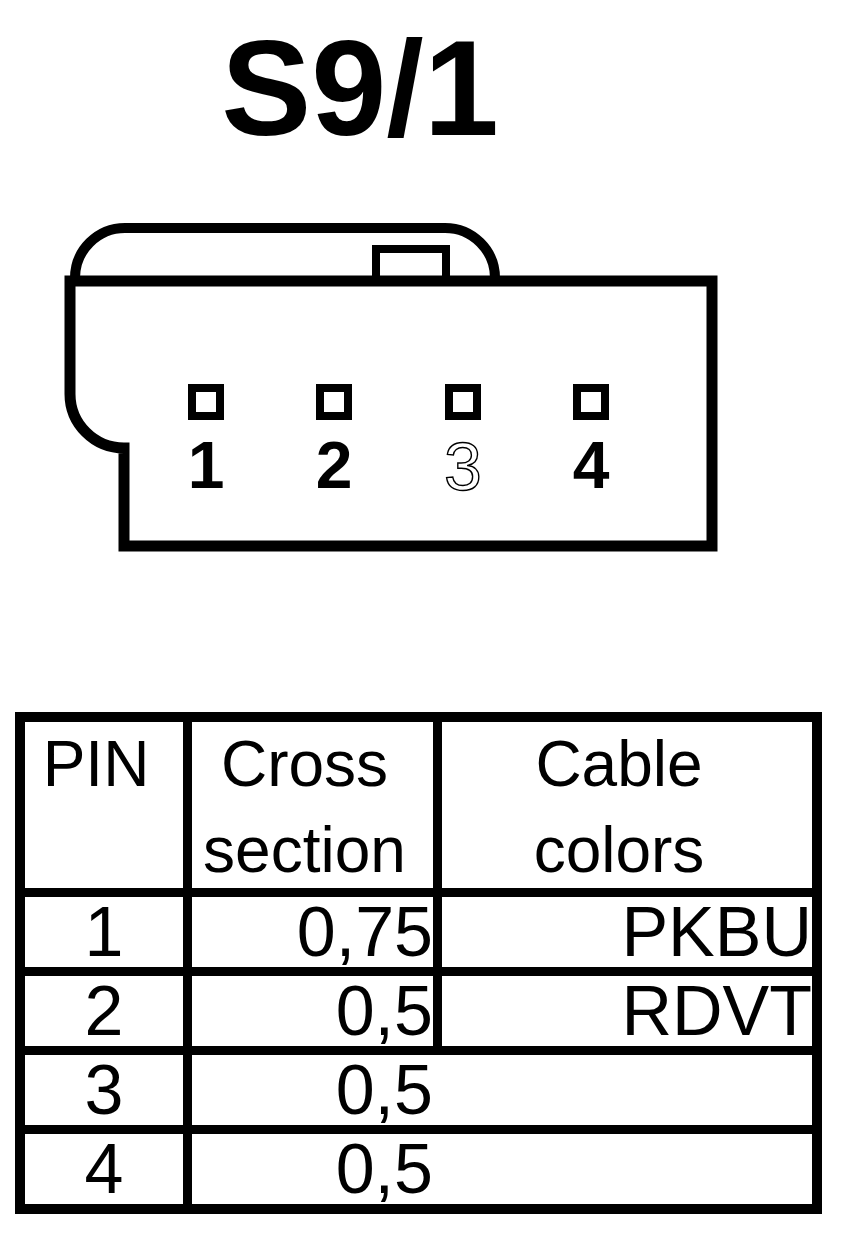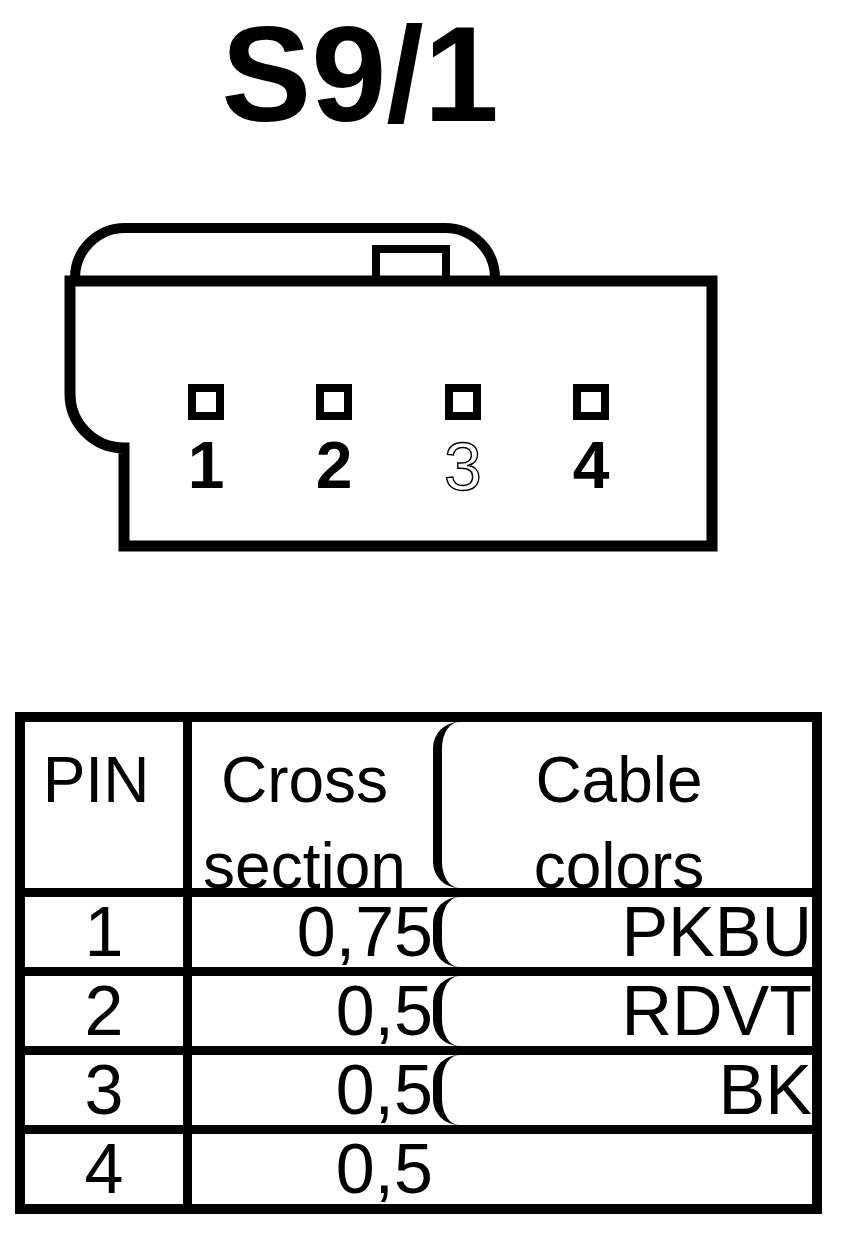--- a/index.html
+++ b/index.html
@@ -8,21 +8,21 @@
     width: 864px;
     height: 1236px;
     background: #ffffff;
     overflow: hidden;
     color: #000000;
     font-family: "Liberation Sans", "DejaVu Sans", sans-serif;
   }
   .title {
     position: absolute;
     left: 0;
-    top: 7px;
+    top: 21px;
     width: 720px;
     text-align: center;
     font-size: 135px;
     font-weight: bold;
     line-height: 1;
     white-space: nowrap;
   }
   .connector-svg {
     position: absolute;
     left: 0;
@@ -57,26 +57,26 @@
   .trow { display: flex; box-sizing: border-box; flex: 0 0 auto; }
   .trow.head { height: 166px; }
   .trow.data {
     height: 79px;
     border-top: 9px solid #000000;
     align-items: center;
   }
   .cell { box-sizing: border-box; overflow: visible; }
   .c1 { width: 158px; }
   .c2 { width: 250px; border-left: 9px solid #000000; }
-  .c3 { flex: 1; border-left: 9px solid #000000; border-radius: 26px; }
+  .c3 { flex: 1; border-left: 9px solid #000000; }
   .trow.head .cell {
     font-size: 64px;
     line-height: 1.34;
     text-align: center;
-    padding-top: 16px;
+    padding-top: 0px;
     padding-right: 16px;
   }
   .trow.data .cell { font-size: 70px; line-height: 1; }
   .trow.data .c1 { text-align: center; }
   .trow.data .c2, .trow.data .c3 { padding-left: 22px; text-align: right; }
 </style>
 </head>
 <body>
 
 <div class="page">
@@ -114,21 +114,20 @@
       <div class="cell c3">PKBU</div>
     </div>
     <div class="trow data">
       <div class="cell c1">2</div>
       <div class="cell c2">0,5</div>
       <div class="cell c3">RDVT</div>
     </div>
     <div class="trow data">
       <div class="cell c1">3</div>
       <div class="cell c2">0,5</div>
-      <div class="cell c3">BK</div>
     </div>
     <div class="trow data">
       <div class="cell c1">4</div>
       <div class="cell c2">0,5</div>
     </div>
   </div>
 
 </div>
 
 </body></html>

